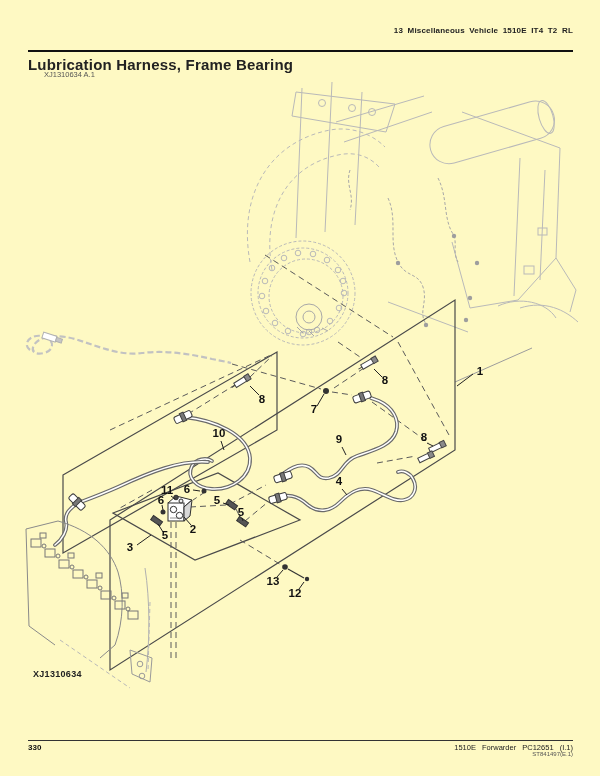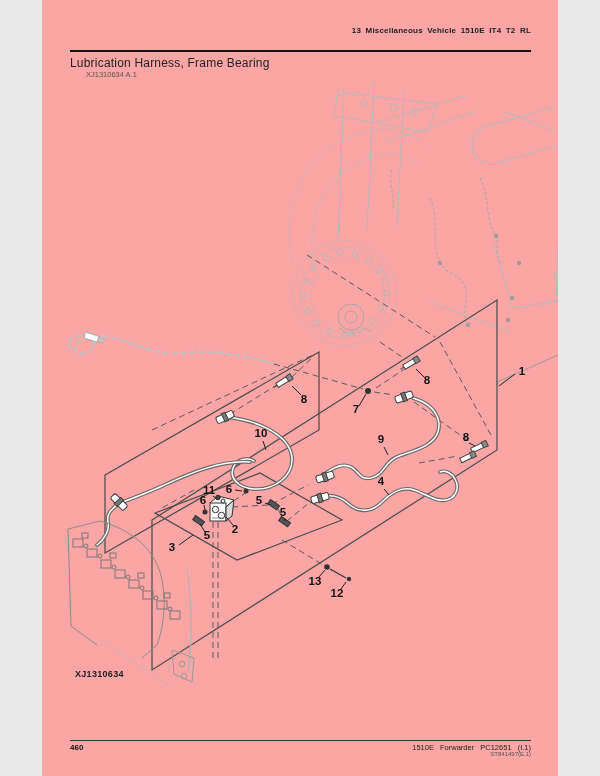--- a/index.html
+++ b/index.html
@@ -1,22 +1,22 @@
 <!DOCTYPE html>
 <html><head>
 <meta charset="utf-8">
 <style>
   html,body{margin:0;padding:0;background:#e8e8e8;}
-  .page{position:relative;width:516px;height:776px;background:#fca5a5;margin:0 auto;
+  .page{position:relative;width:600px;height:776px;background:#fef9c3;margin:0 auto;
         font-family:"Liberation Sans",sans-serif;color:#1a1a1a;overflow:hidden;}
   
   .hdr{position:absolute;top:26px;left:28px;right:27px;text-align:right;
        font-size:8px;font-weight:bold;line-height:10px;letter-spacing:.2px;word-spacing:2px;color:#222;}
   .hdr-rule{position:absolute;top:50px;left:28px;right:27px;height:0;border-top:2px solid #111;}
-  .ttl{position:absolute;top:56px;left:28px;font-size:12px;font-weight:normal;color:#222;letter-spacing:.2px;}
+  .ttl{position:absolute;top:56px;left:28px;font-size:15px;font-weight:bold;color:#222;letter-spacing:.2px;}
   .rev{position:absolute;top:70px;left:44px;font-size:7.5px;color:#555;}
   
   .ftr-rule{position:absolute;top:740px;left:28px;right:27px;border-top:1.2px solid #333;}
   .pgnum{position:absolute;top:743px;left:28px;font-size:8px;font-weight:bold;color:#111;}
   .ftr-right{position:absolute;top:743px;right:27px;font-size:7.5px;color:#222;word-spacing:4px;}
   .ftr-sub{position:absolute;top:751px;right:27px;font-size:6px;color:#555;}
   svg{position:absolute;left:0;top:0;}
   svg text.callout{font-family:"Liberation Sans",sans-serif;font-size:11.5px;font-weight:bold;fill:#111;}
   svg text.figid{font-family:"Liberation Sans",sans-serif;font-size:9px;font-weight:bold;fill:#222;letter-spacing:.3px;}
 </style>
@@ -301,21 +301,21 @@
         <text x="219" y="437" text-anchor="middle" class="callout">10</text>
         <text x="167" y="494" text-anchor="middle" class="callout">11</text>
         <text x="295" y="597" text-anchor="middle" class="callout">12</text>
         <text x="273" y="585" text-anchor="middle" class="callout">13</text>
       </g>
 
     <text class="figid" x="33" y="677">XJ1310634</text>
   </svg>
 
   <div class="ftr-rule"></div>
-  <div class="pgnum">460</div>
+  <div class="pgnum">330</div>
   <div class="ftr-right">
     <span>1510E Forwarder</span>
     <span>PC12651</span>
     <span>(I.1)</span>
   </div>
   <div class="ftr-sub">ST841497(E.1)</div>
 
 </div>
 
 </body></html>

